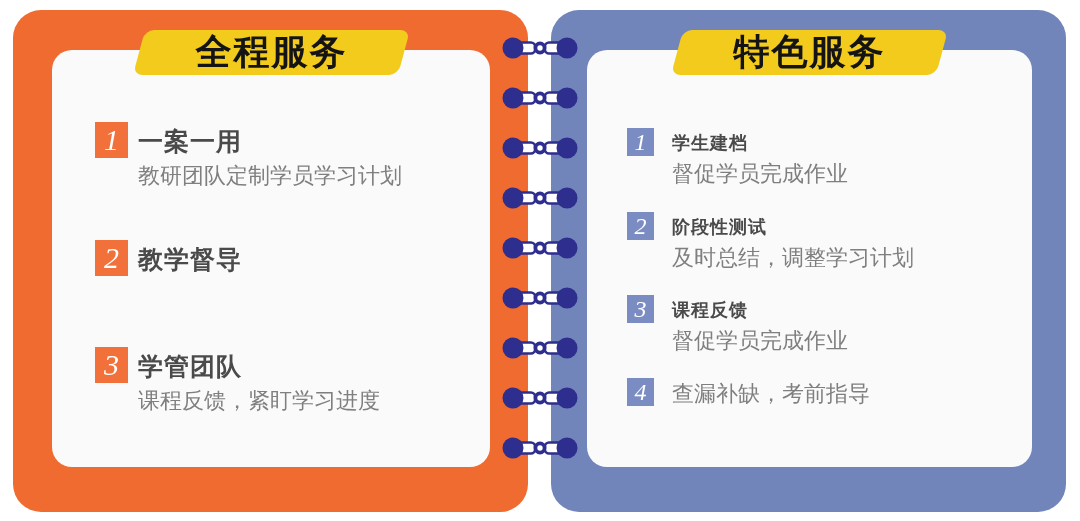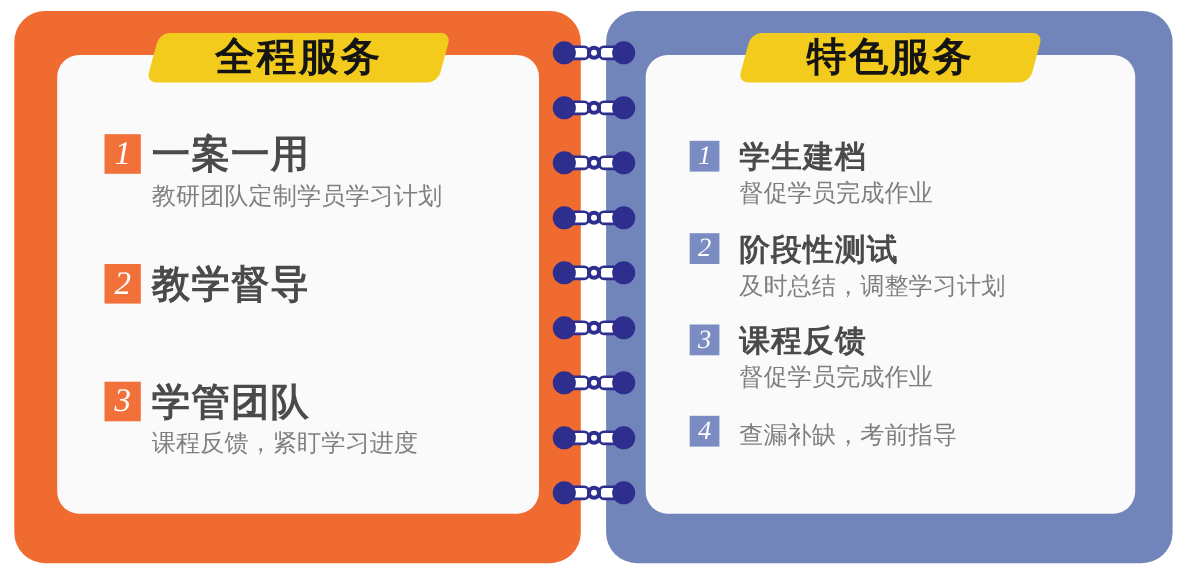--- a/index.html
+++ b/index.html
@@ -90,33 +90,34 @@
   }
   .card-right .badge {
     width: 27px; height: 28px;
     background: var(--right-badge, #7B8CC2);
     font-size: 24px;
   }
 
   .item-title {
     font-weight: 700;
     color: var(--title-text, #4A4A4A);
-    font-size: 35px;
+    font-size: 25px;
     line-height: 38px;
     letter-spacing: 1px;
     white-space: nowrap;
   }
-  .card-right .item-title { font-size: 28px; line-height: 30px; }
+  .card-right .item-title { font-size: 18px; line-height: 30px; }
 
   .item-desc {
     color: var(--desc-text, #7F7F7F);
     font-size: 22px;
     line-height: 26px;
     margin-top: 5px;
     white-space: nowrap;
+    font-family: Liberation Mono, monospace;
   }
 
   
   .l1 { top: 72px;  }
   .l2 { top: 190px; }
   .l3 { top: 297px; }
   .r1 { top: 78px;  }
   .r2 { top: 162px; }
   .r3 { top: 245px; }
   .r4 { top: 328px; }

